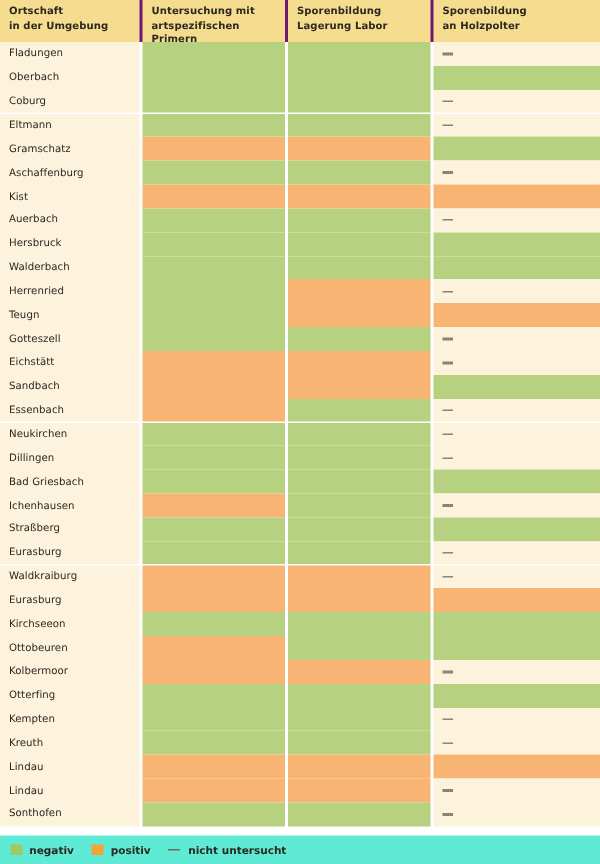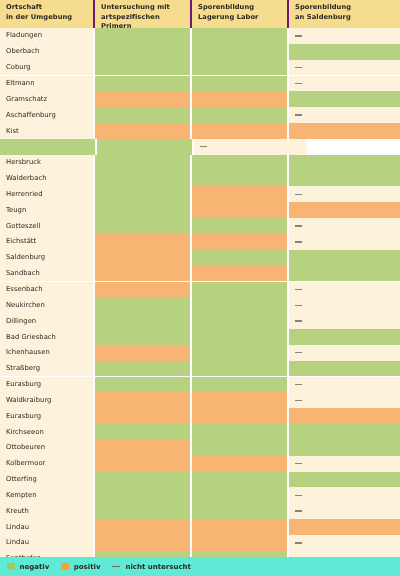--- a/index.html
+++ b/index.html
@@ -156,21 +156,21 @@
     <div class="th col-2">
       <span>Untersuchung mit</span>
       <span class="l2">artspezifischen Primern</span>
     </div>
     <div class="th col-3">
       <span>Sporenbildung</span>
       <span class="l2">Lagerung Labor</span>
     </div>
     <div class="th col-4">
       <span>Sporenbildung</span>
-      <span class="l2">an Saldenburg</span>
+      <span class="l2">an Holzpolter</span>
     </div>
   </div>
 
   <div class="tbody" id="tbody">
       <div class="trow">
         <div class="cell-name">Fladungen</div>
         <div class="cell-val c2 v-negativ"></div>
         <div class="cell-val c3 v-negativ"></div>
         <div class="cell-val c4 v-none">
           <span class="dash"></span>
@@ -212,20 +212,21 @@
           <span class="dash"></span>
         </div>
       </div>
       <div class="trow">
         <div class="cell-name">Kist</div>
         <div class="cell-val c2 v-positiv"></div>
         <div class="cell-val c3 v-positiv"></div>
         <div class="cell-val c4 v-positiv"></div>
       </div>
       <div class="trow">
+        <div class="cell-name">Auerbach</div>
         <div class="cell-val c2 v-negativ"></div>
         <div class="cell-val c3 v-negativ"></div>
         <div class="cell-val c4 v-none">
           <span class="dash"></span>
         </div>
       </div>
       <div class="trow">
         <div class="cell-name">Hersbruck</div>
         <div class="cell-val c2 v-negativ"></div>
         <div class="cell-val c3 v-negativ"></div>
@@ -259,26 +260,20 @@
           <span class="dash"></span>
         </div>
       </div>
       <div class="trow">
         <div class="cell-name">Eichstätt</div>
         <div class="cell-val c2 v-positiv"></div>
         <div class="cell-val c3 v-positiv"></div>
         <div class="cell-val c4 v-none">
           <span class="dash"></span>
         </div>
-      </div>
-      <div class="trow">
-        <div class="cell-name">Saldenburg</div>
-        <div class="cell-val c2 v-positiv"></div>
-        <div class="cell-val c3 v-negativ"></div>
-        <div class="cell-val c4 v-negativ"></div>
       </div>
       <div class="trow">
         <div class="cell-name">Sandbach</div>
         <div class="cell-val c2 v-positiv"></div>
         <div class="cell-val c3 v-positiv"></div>
         <div class="cell-val c4 v-negativ"></div>
       </div>
       <div class="trow">
         <div class="cell-name">Essenbach</div>
         <div class="cell-val c2 v-positiv"></div>

